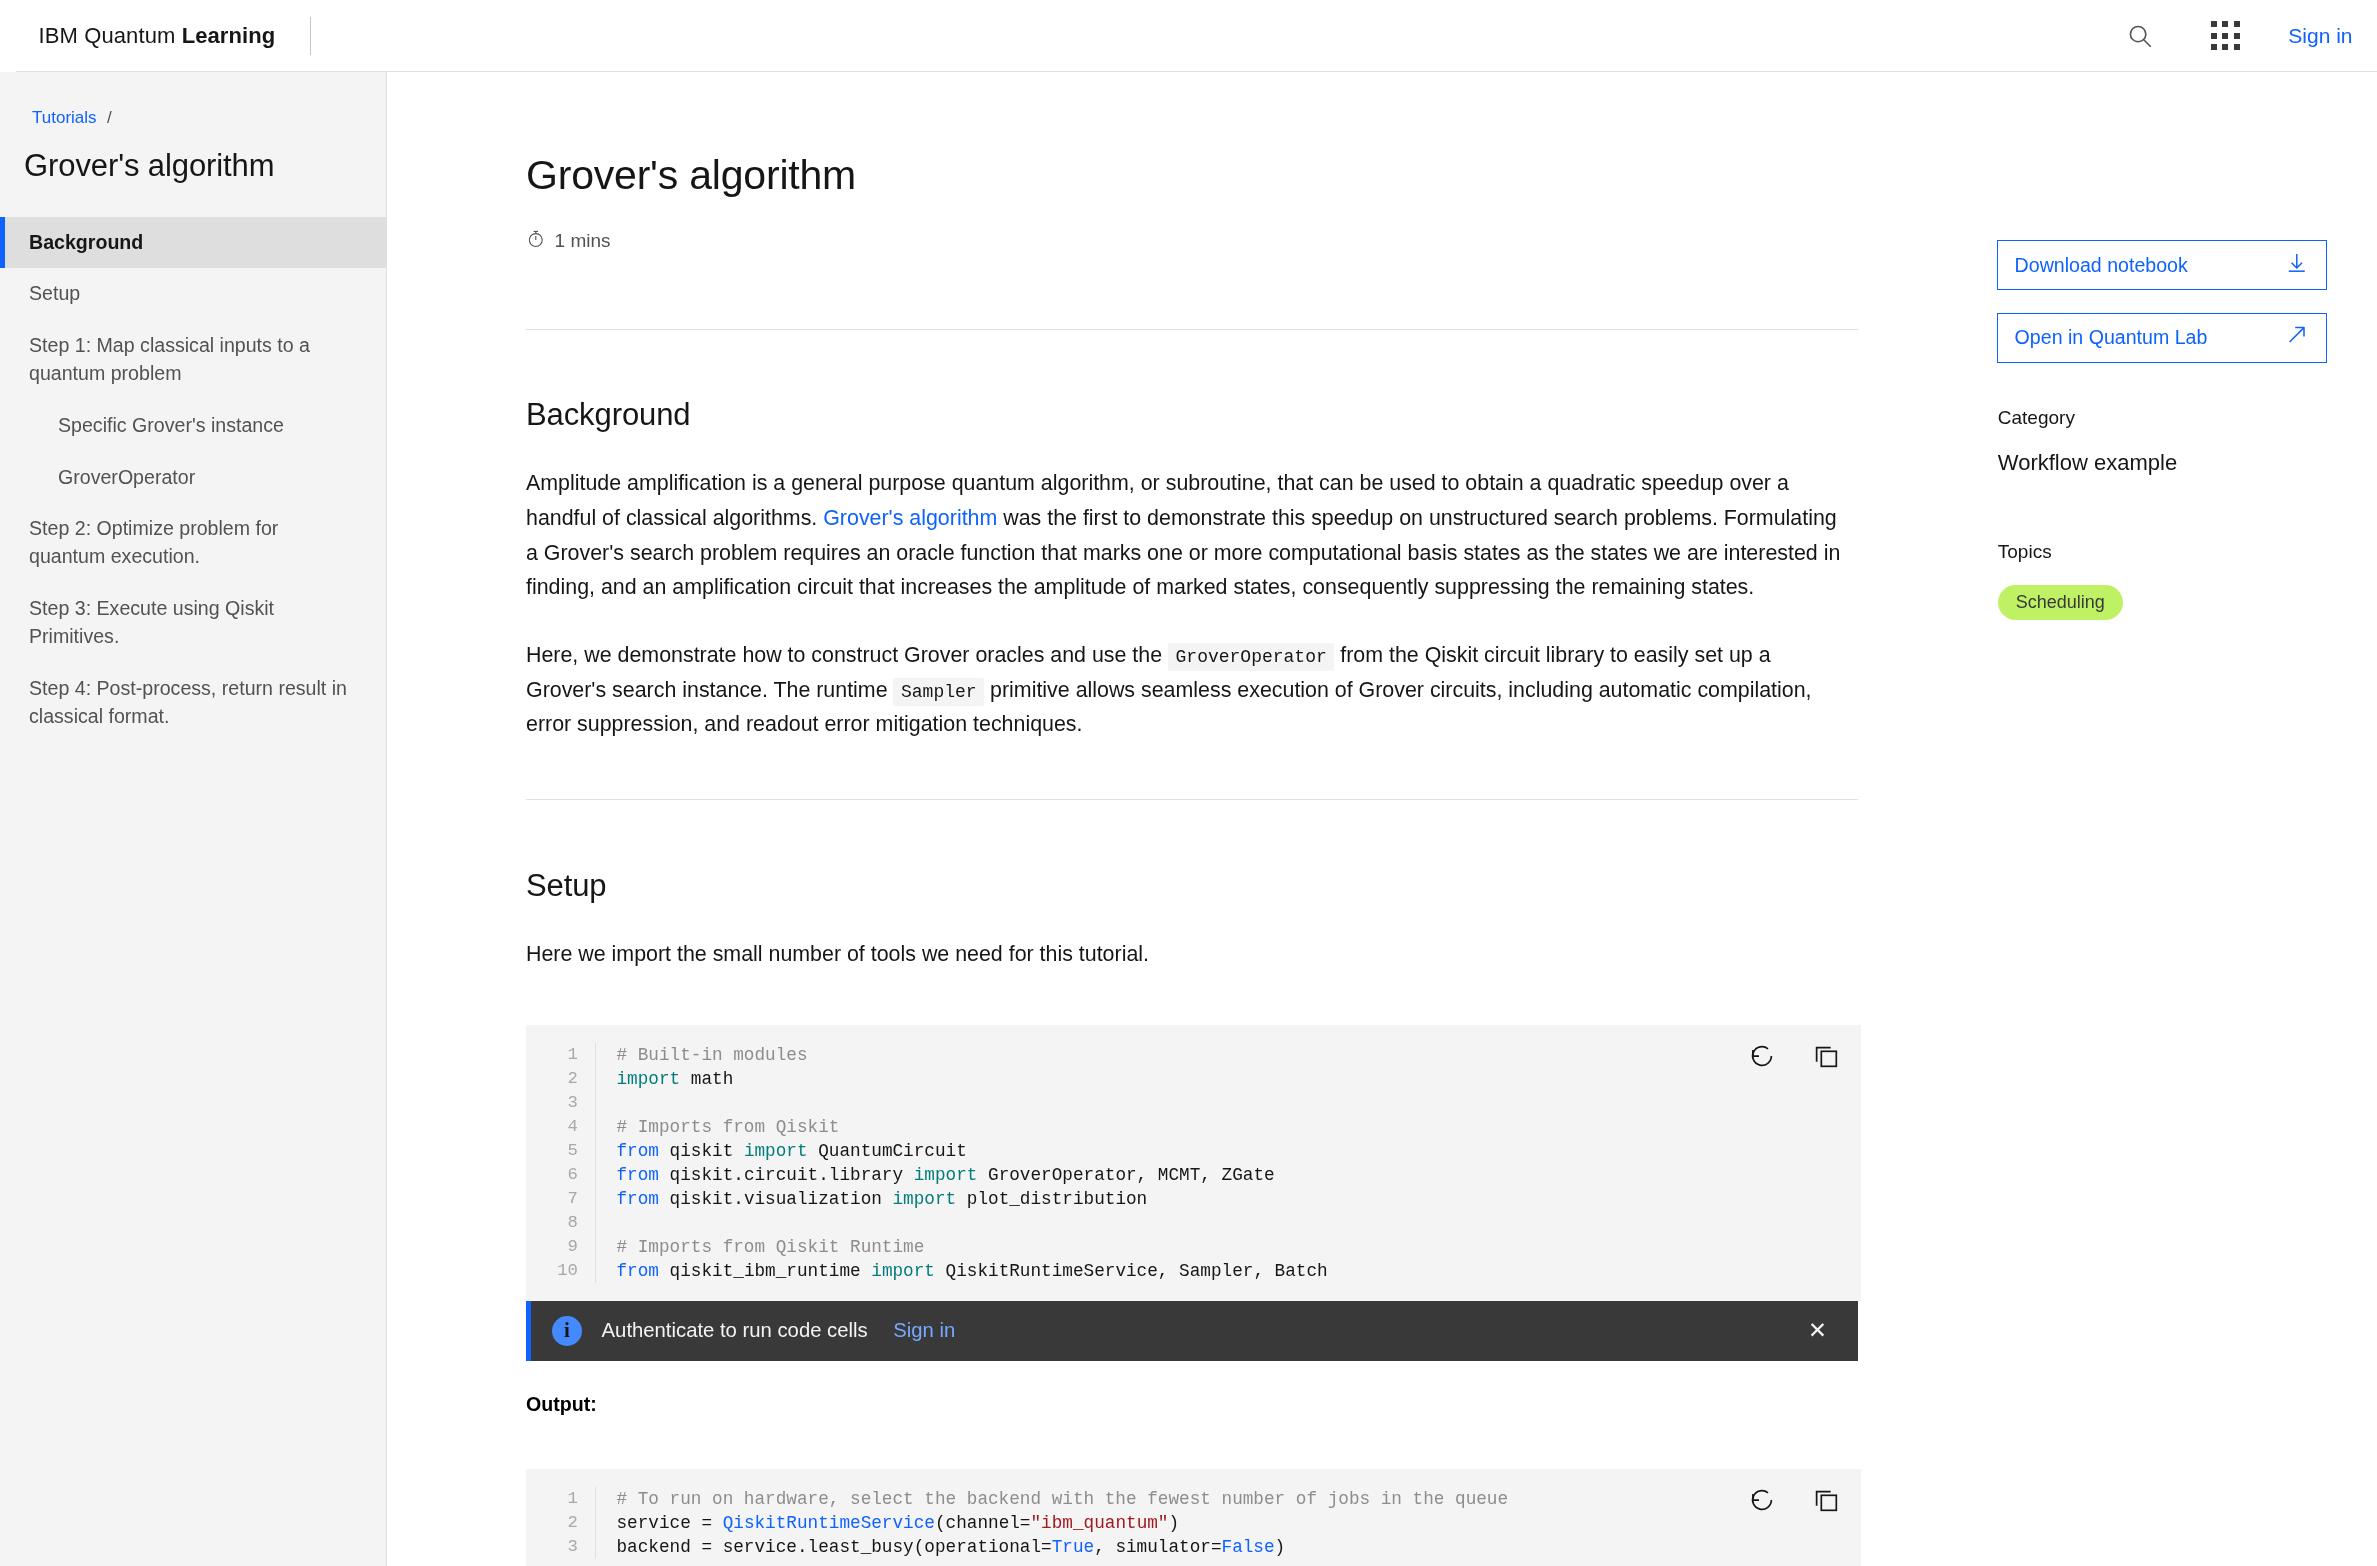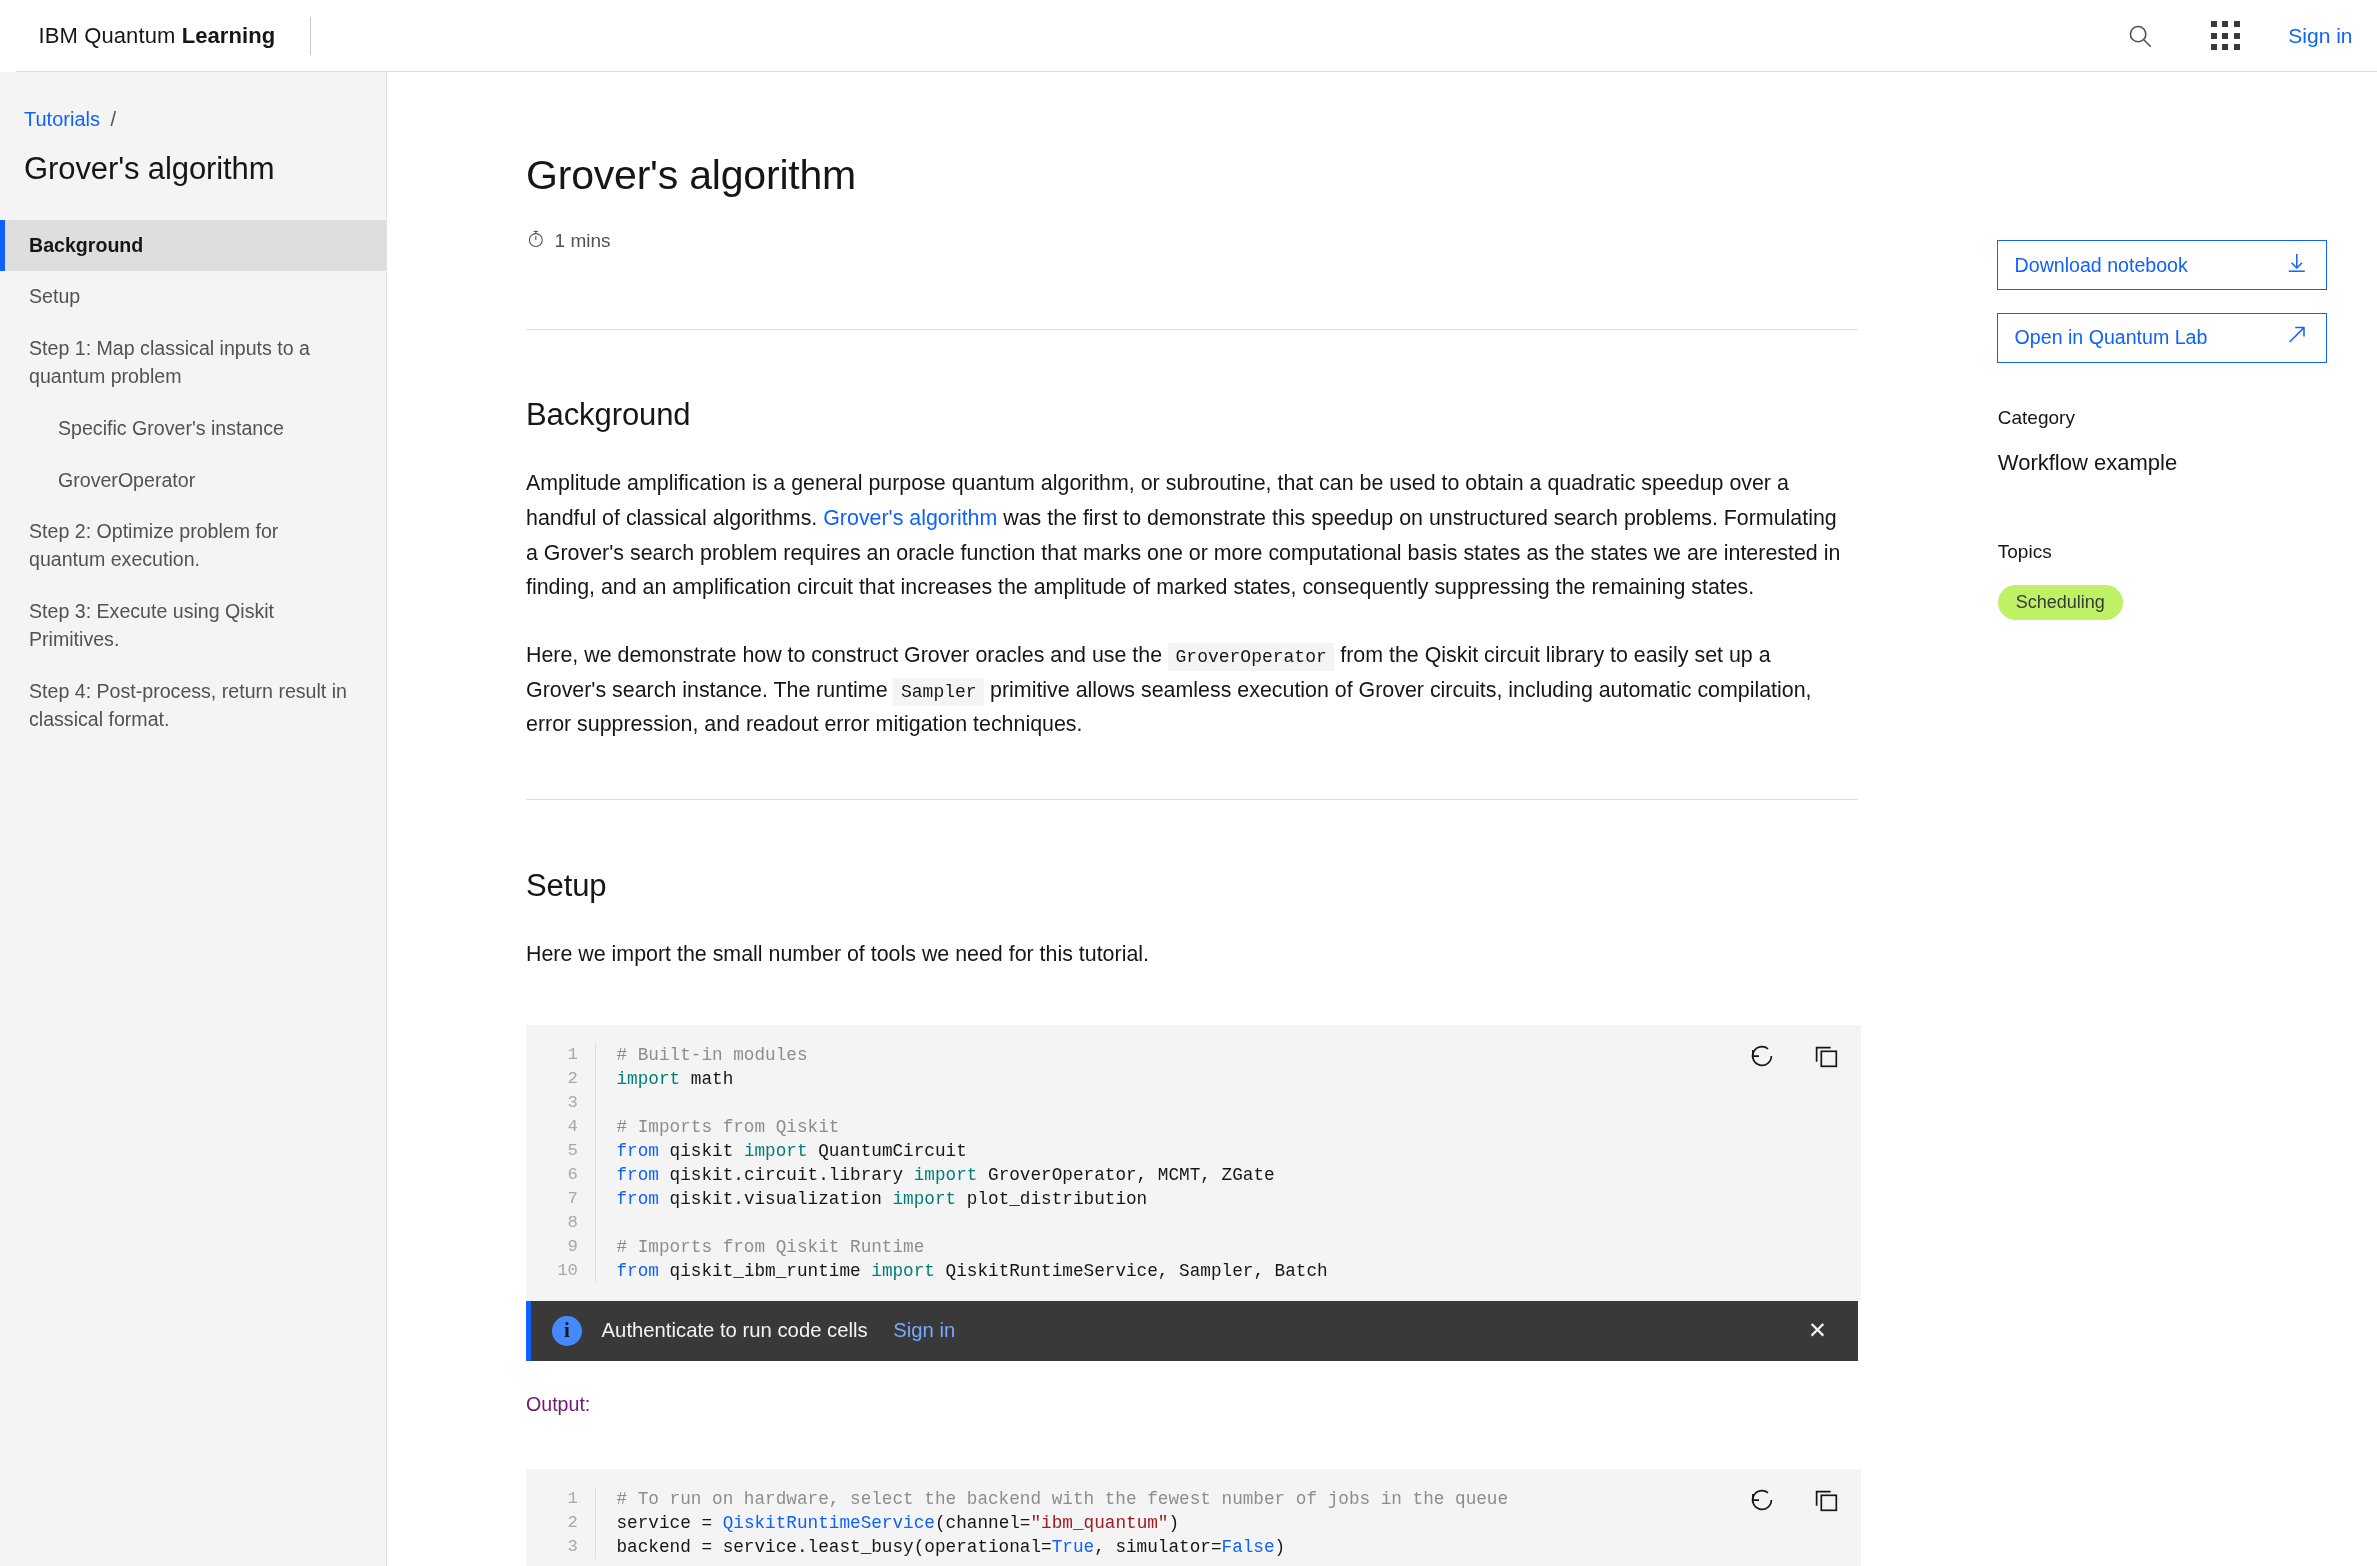--- a/index.html
+++ b/index.html
@@ -56,22 +56,22 @@
 
   
   #sidebar {
     position: absolute; left: 0; top: 72px;
     width: 387px; height: 1494px;
     background: #f4f4f4;
     border-right: 0.8px solid #e0e0e0;
     overflow: hidden;
   }
   #breadcrumb {
-    padding: 36px 24px 0 24px;
-    font-size: 20px; white-space: nowrap;
+    padding: 36px 24px 0 32px;
+    font-size: 17px; white-space: nowrap;
   }
   #breadcrumb a { color: #0f62fe; text-decoration: none; cursor: pointer; }
   #breadcrumb .sep { color: #525252; padding-left: 10.5px; }
   #sidebar-title {
     padding: 19.6px 24px 33px 24px;
     font-size: 31px; font-weight: 400; color: #161616;
     letter-spacing: -0.1px;
   }
   .toc-item {
     font-size: 19.6px; color: #525252;
@@ -186,21 +186,21 @@
   #banner .blink {
     color: #78a9ff; font-size: 20.3px; margin-left: 25.6px;
     cursor: pointer; white-space: nowrap;
   }
   #banner .bclose {
     margin-left: auto; color: #f4f4f4; font-size: 22.6px;
     cursor: pointer; width: 33px; height: 33px;
     display: flex; align-items: center; justify-content: center;
   }
   .output-label {
-    font-size: 19.6px; color: #701a75; margin-top: 32px;
+    font-size: 19.6px; color: #000000; margin-top: 32px; font-weight: bold;
   }
 
   
   #rightpanel {
     position: absolute; left: 1610px; top: 0; width: 354px;
   }
   .side-btn {
     width: 330px; height: 50px;
     border: 0.8px solid #0f62fe; background: #ffffff;
     color: #0f62fe; font-size: 19.6px;

